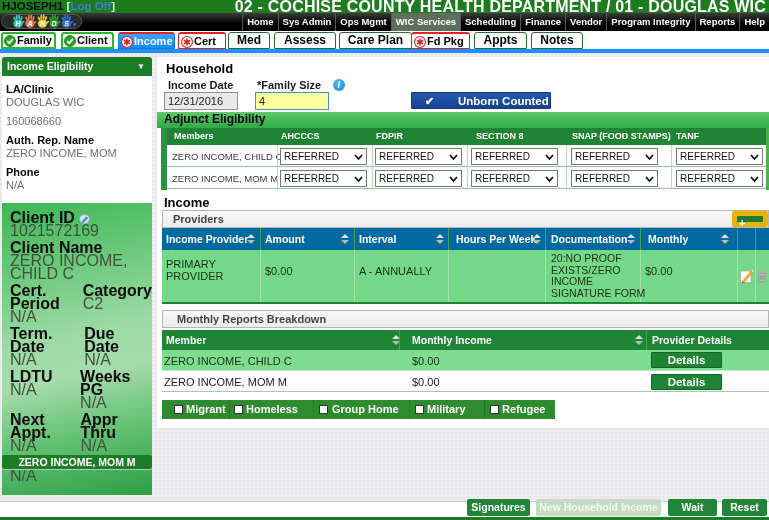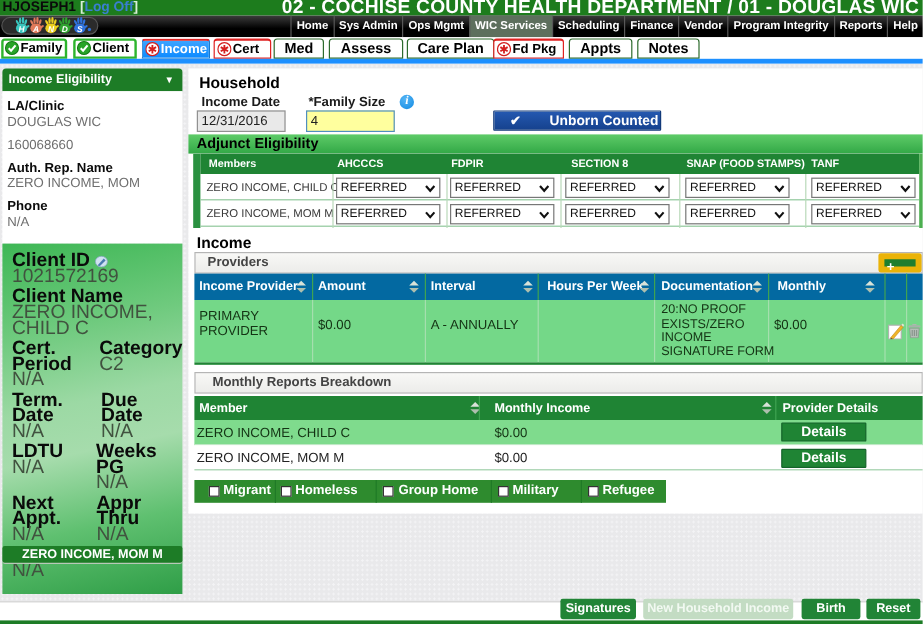--- a/index.html
+++ b/index.html
@@ -403,15 +403,15 @@
   <span class="box" style="left:253px"></span>
     <span class="lbl" style="left:265px">Military</span>
   <span class="dv" style="left:322px"></span>
   <span class="box" style="left:328px"></span>
     <span class="lbl" style="left:340px">Refugee</span>
 </div>
 
 <div id="footer" class="abs"></div>
 <div class="fbtn" style="left:467px;width:63px">Signatures</div>
 <div class="fbtn" id="fbtn2" style="left:536px;width:125px">New Household Income</div>
-<div class="fbtn" style="left:668px;width:49px">Birth</div>
+<div class="fbtn" style="left:668px;width:49px">Wait</div>
 <div class="fbtn" style="left:722px;width:45px">Reset</div>
 <div id="bottomstrip" class="abs"></div>
 
 </body></html>

